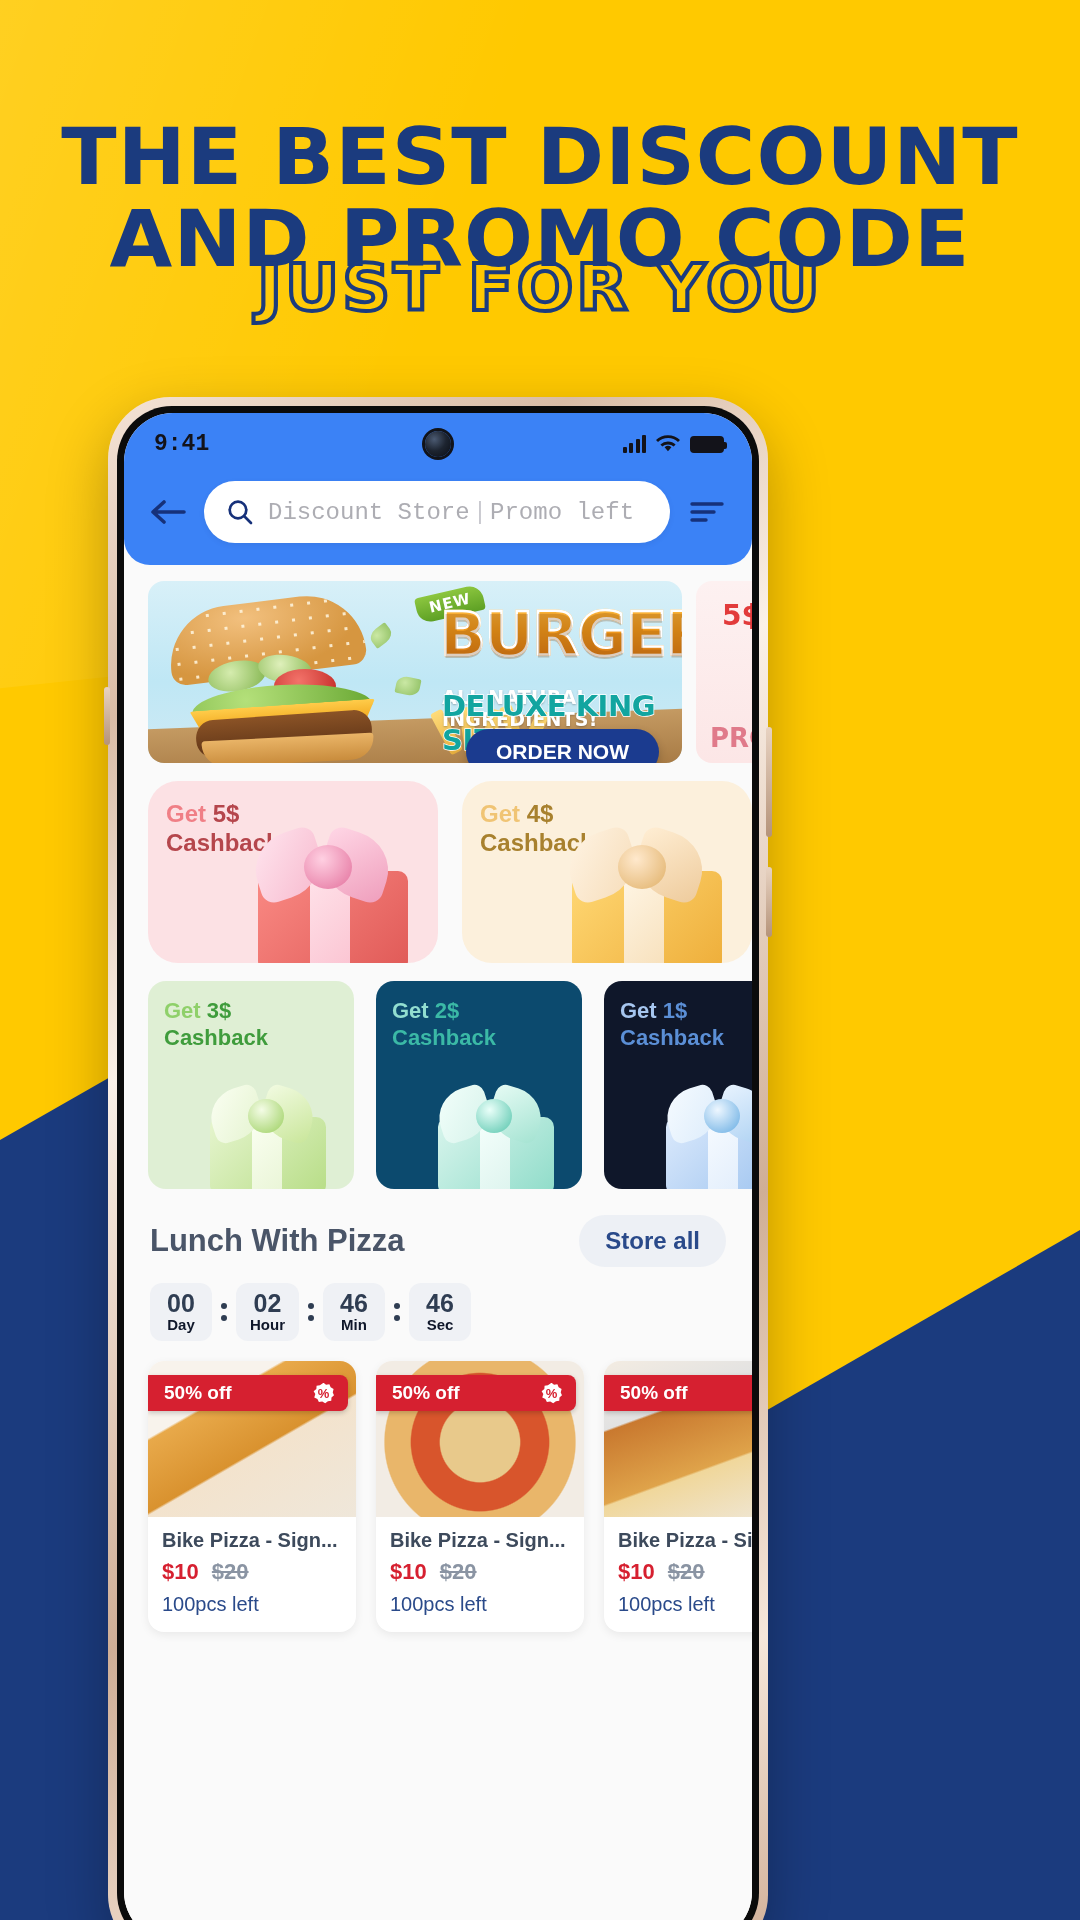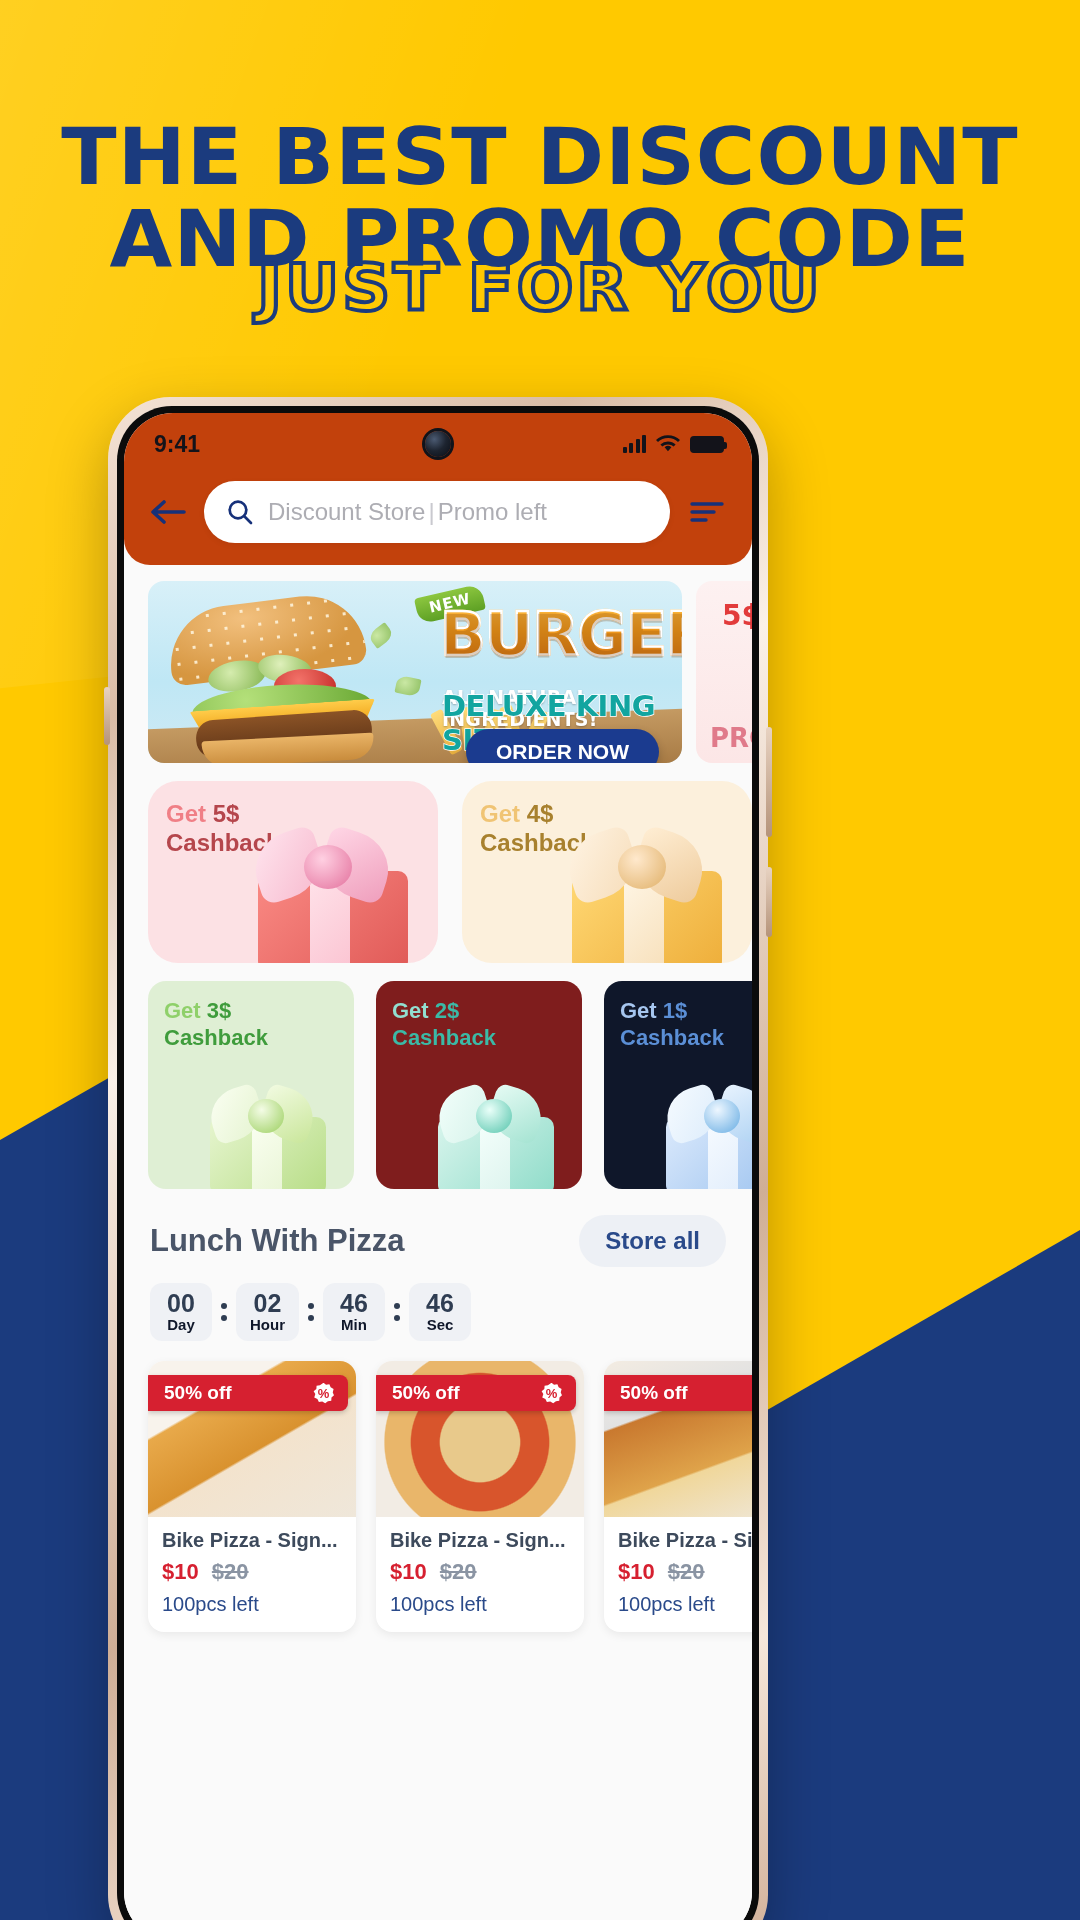--- a/index.html
+++ b/index.html
@@ -78,22 +78,23 @@
   }
   .btn-vol { top:330px; height:110px; }
   .btn-pwr { top:470px; height:70px; }
   .btn-left {
     position:absolute; left:-4px; top:290px; width:6px; height:58px;
     border-radius:4px; background:linear-gradient(180deg,#e8d3c2,#b59379); z-index:6;
   }
 
   
   .app-header {
-    background:#c2410c; padding:0 0 22px 0;
+    background:#3b82f6; padding:0 0 22px 0;
     border-radius:0 0 26px 26px;
+    font-family:Liberation Mono, monospace;
   }
   .statusbar {
     height:62px; display:flex; align-items:center;
     padding:0 30px; position:relative;
     font-size:23px; font-weight:600; color:#13131a;
   }
   .camera {
     position:absolute; left:50%; transform:translateX(-50%); top:18px;
     width:26px; height:26px; border-radius:50%;
     background:radial-gradient(circle at 36% 32%, #4b5a72 0%, #1d2430 48%, #0a0d14 100%);
@@ -248,21 +249,21 @@
   .cb-big.pink .cb-t1 .lite { color:#f07f86; }
   .cb-big.cream .cb-t1 { color:#a8812e; }
   .cb-big.cream .cb-t1 .lite { color:#f0c474; }
 
   .cb-small-row { display:flex; gap:22px; padding:18px 0 0 24px; }
   .cb-small {
     width:206px; height:208px; border-radius:18px; position:relative; overflow:hidden;
     padding:16px 0 0 16px; flex:0 0 auto; cursor:pointer;
   }
   .cb-small.green { background:#DFEFD4; }
-  .cb-small.mint  { background:#7f1d1d; }
+  .cb-small.mint  { background:#0c4a6e; }
   .cb-small.blue  { background:#0f172a; }
   .cb-s-t { font-size:22px; font-weight:bold; line-height:1.24; }
   .cb-small.green .cb-s-t { color:#3f9c3c; } .cb-small.green .cb-s-t .lite { color:#8fd06a; }
   .cb-small.mint  .cb-s-t { color:#3bb9a6; } .cb-small.mint  .cb-s-t .lite { color:#92ded0; }
   .cb-small.blue  .cb-s-t { color:#5b8fd6; } .cb-small.blue  .cb-s-t .lite { color:#a6c6ef; }
 
   
   .gift { position:absolute; width:150px; height:120px; right:8px; bottom:-6px; }
   .gift .box { position:absolute; left:14px; bottom:0; width:116px; height:78px; border-radius:10px; }
   .gift .ribv { position:absolute; left:56px; bottom:0; width:30px; height:78px; border-radius:4px; }

